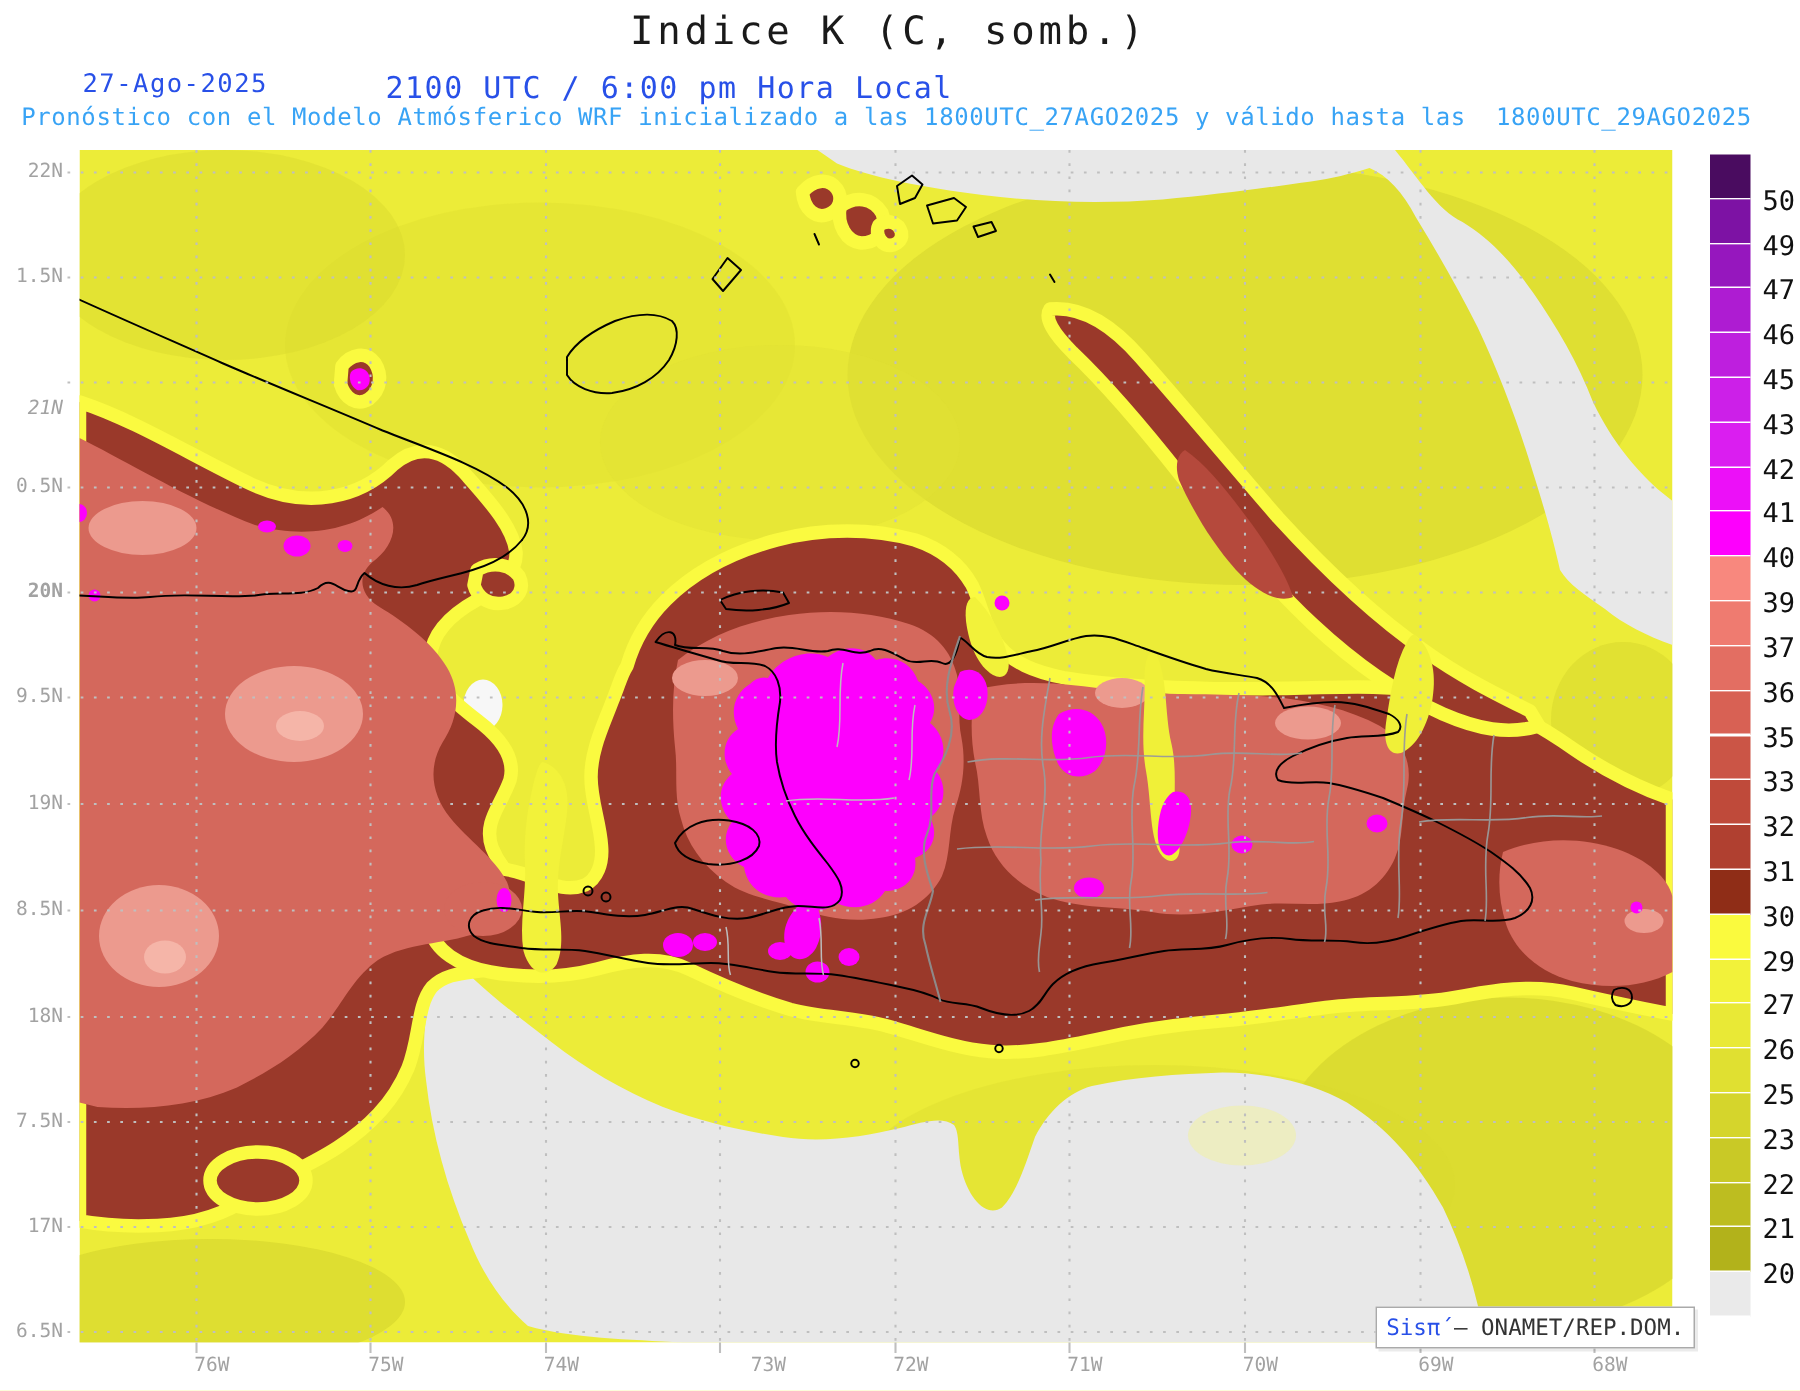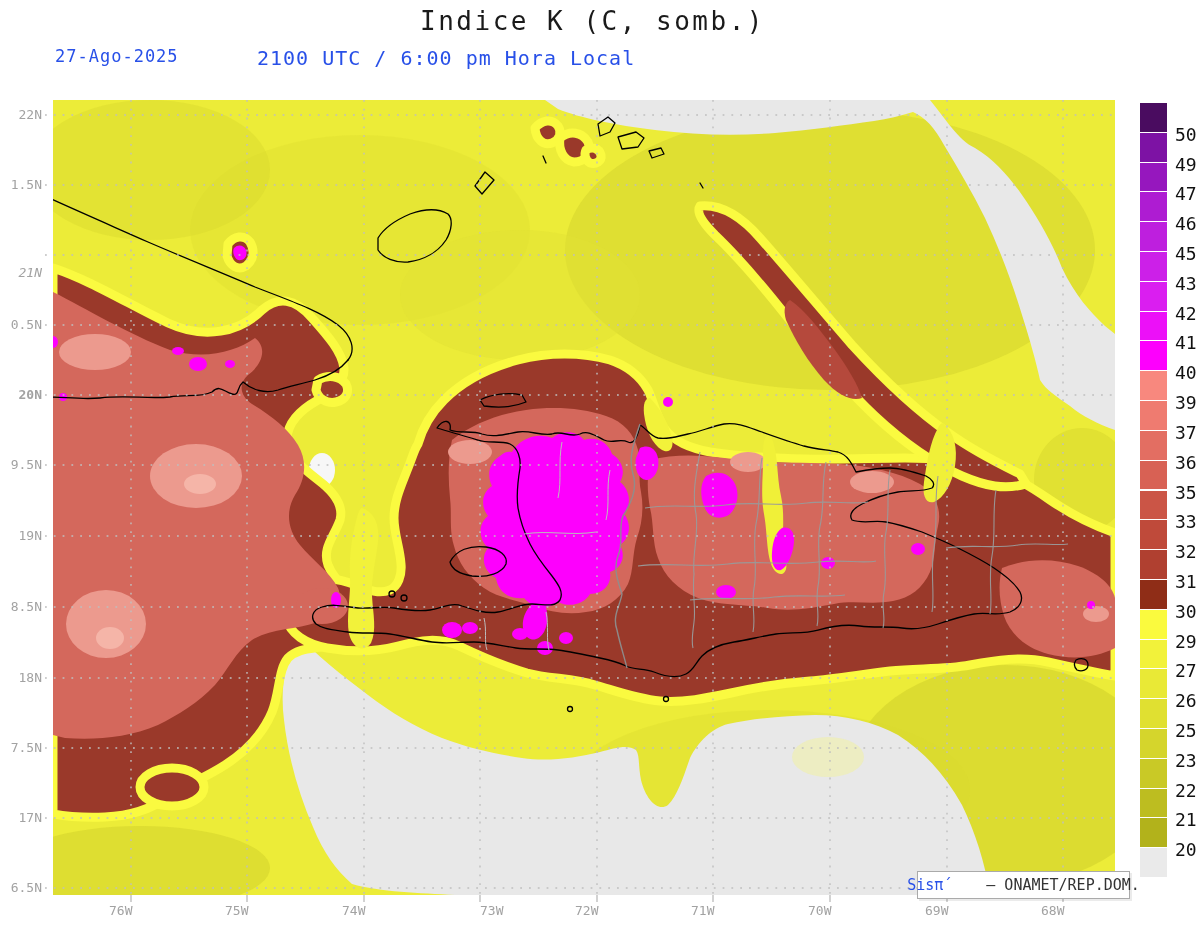--- a/index.html
+++ b/index.html
@@ -5,29 +5,29 @@
   html,body{margin:0;padding:0;background:#ffffff;}
   .stage{position:relative;width:1200px;height:927px;background:#fff;overflow:hidden;
          font-family:"DejaVu Sans Mono","Liberation Mono",monospace;}
   .hdr-title{position:absolute;top:6px;left:0;width:1185px;text-align:center;
              font-size:26px;letter-spacing:2.5px;color:#1a1a1a;}
   .hdr-date{position:absolute;top:46px;left:55px;font-size:17px;letter-spacing:1px;color:#2850E8;}
   .hdr-time{position:absolute;top:46px;left:257px;font-size:20px;letter-spacing:1px;color:#2850E8;}
   .hdr-note{position:absolute;top:68px;left:0;width:1182px;text-align:center;
             font-size:16px;letter-spacing:.4px;color:#38A3F5;white-space:pre;}
   .axis-lat{position:absolute;left:0;width:42px;text-align:right;font-size:13px;color:#A2A2A2;}
-  .axis-lon{position:absolute;top:903px;width:44px;text-align:left;font-size:13px;color:#A2A2A2;}
+  .axis-lon{position:absolute;top:903px;width:44px;text-align:right;font-size:13px;color:#A2A2A2;}
   .cbar{position:absolute;}
   .cbar-seg{position:absolute;left:0;width:100%;border-bottom:1px solid #fff;box-sizing:border-box;}
   .cbar-lab{position:absolute;font-size:18px;color:#111;}
   .wmark{position:absolute;left:917px;top:871px;width:211px;height:26px;background:#fff;
          border:1.5px solid #aaa;box-shadow:2px 2px 0 rgba(0,0,0,.08);
          display:flex;align-items:center;justify-content:center;font-size:15px;white-space:pre;}
   .wmark .brand{color:#2850E8;}
-  .wmark .org{color:#333;padding-left:34px;}
+  .wmark .org{color:#333;}
   svg{position:absolute;left:0;top:0;}
 </style>
 </head>
 <body>
 
 <div class="stage">
 
   <svg width="1200" height="927" viewBox="0 0 1200 927">
     <defs>
       <clipPath id="mapclip">
@@ -290,20 +290,21 @@
         <line x1="947" y1="100" x2="947" y2="895" stroke="#BFBFBF" stroke-width="1.4" stroke-dasharray="1.8 7"></line>
         <line x1="947" y1="895" x2="947" y2="902" stroke="#BFBFBF" stroke-width="1.4"></line>
         <line x1="1063" y1="100" x2="1063" y2="895" stroke="#BFBFBF" stroke-width="1.4" stroke-dasharray="1.8 7"></line>
         <line x1="1063" y1="895" x2="1063" y2="902" stroke="#BFBFBF" stroke-width="1.4"></line>
       </g>
   </svg>
 
   <div class="hdr-title">Indice K (C, somb.)</div>
   <div class="hdr-date">27-Ago-2025</div>
   <div class="hdr-time">2100 UTC / 6:00 pm Hora Local</div>
+  <div class="hdr-note">Pronóstico con el Modelo Atmósferico WRF inicializado a las 1800UTC_27AGO2025 y válido hasta las  1800UTC_29AGO2025</div>
 
   <div id="lat-labels">
       <div class="axis-lat" style="top: 107px;">22N</div>
       <div class="axis-lat" style="top: 177px;">1.5N</div>
       <div class="axis-lat" style="top: 265px; font-style: italic;">21N</div>
       <div class="axis-lat" style="top: 317px;">0.5N</div>
       <div class="axis-lat" style="top: 387px; font-weight: bold;">20N</div>
       <div class="axis-lat" style="top: 457px;">9.5N</div>
       <div class="axis-lat" style="top: 528px;">19N</div>
       <div class="axis-lat" style="top: 599px;">8.5N</div>

